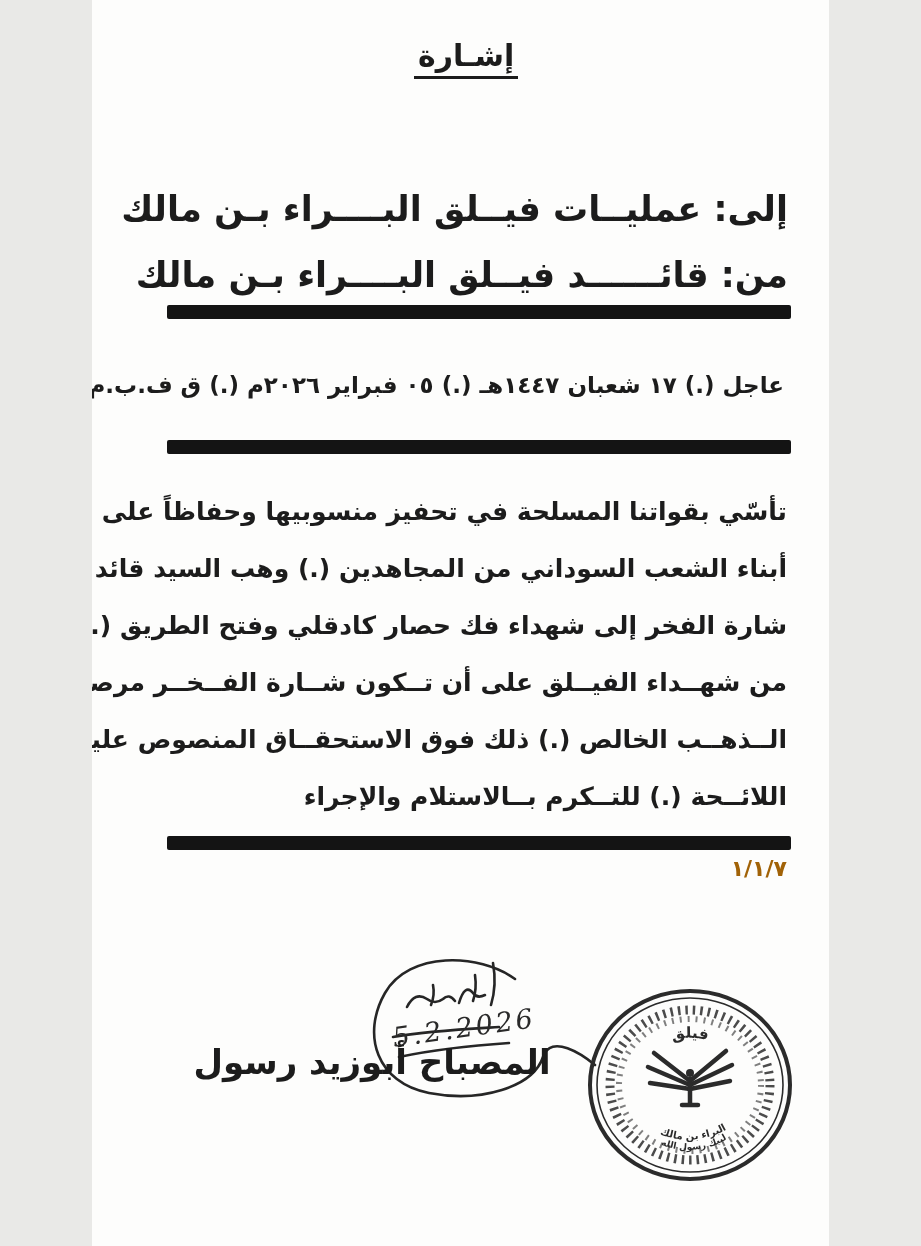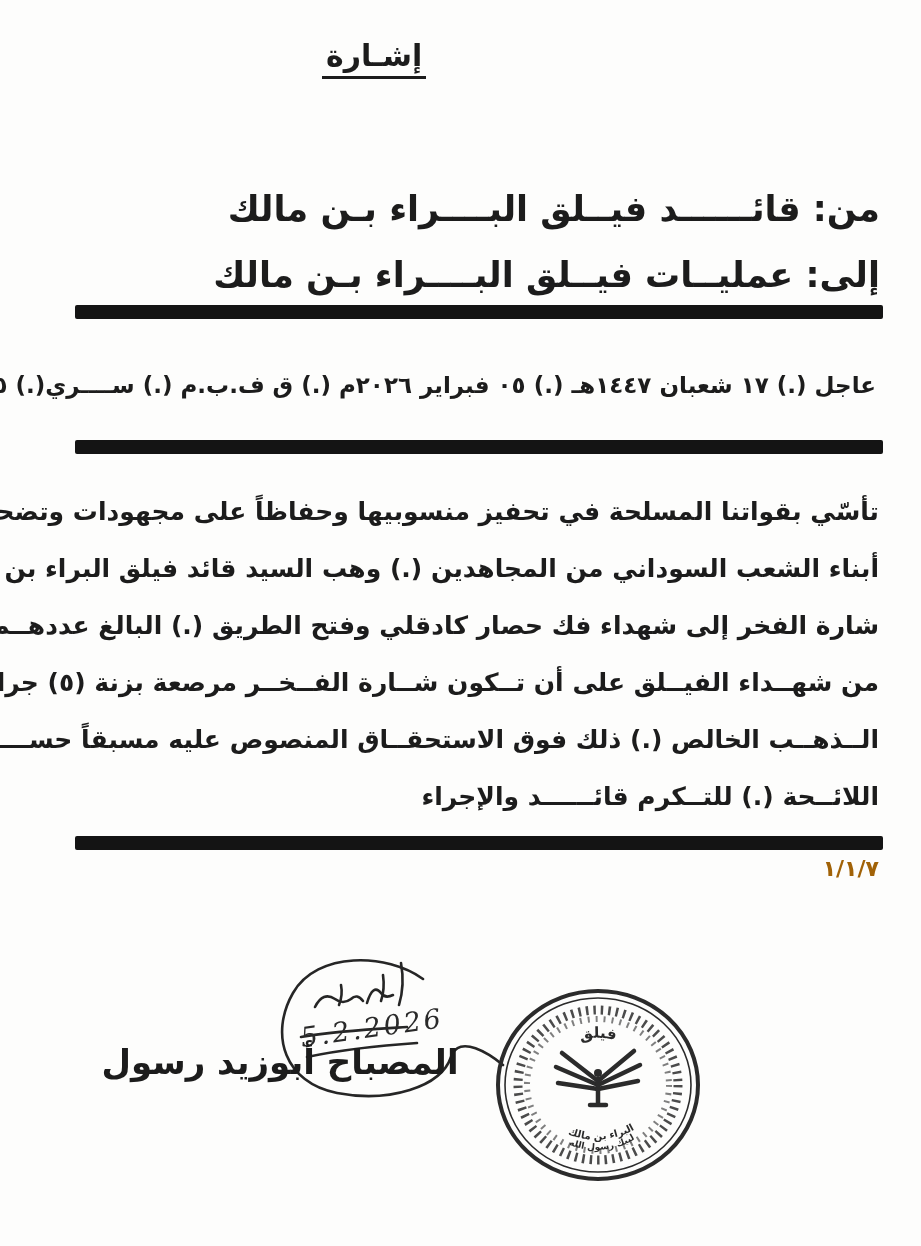--- a/index.html
+++ b/index.html
@@ -1,18 +1,18 @@
 <!DOCTYPE html>
 <html lang="ar" dir="rtl"><head>
 <meta charset="utf-8">
 <style>
   html,body{margin:0;padding:0;background:#e9e9e7;}
   .doc{
     position:relative;
-    width:921px;height:1246px;
+    width:737px;height:1246px;
     margin:0 auto;
     background:#fdfdfc;
     color:#1c1c1c;
     font-family:"DejaVu Sans",sans-serif;
     font-weight:700;
     direction:rtl;
     overflow:hidden;
   }
   .title{
     position:absolute;top:38px;left:322px;
@@ -95,37 +95,37 @@
   }
 </style>
 </head>
 <body>
 
 <div class="doc">
 
   <div class="title">إشـارة</div>
 
   <div class="addr">
+    <div class="addr-line">إلى: عمليــات فيــلق البــــراء بـن مالك</div>
     <div class="addr-line">من: قائــــــد فيــلق البــــراء بـن مالك</div>
-    <div class="addr-line">إلى: عمليــات فيــلق البــــراء بـن مالك</div>
   </div>
 
   <div class="rule rule-1"></div>
 
   <div class="meta">عاجل (.) ١٧ شعبان ١٤٤٧هـ (.) ٠٥ فبراير ٢٠٢٦م (.) ق ف.ب.م (.) ســــري(.) ١٥</div>
 
   <div class="rule rule-2"></div>
 
   <div class="body">
     <div class="bline">تأسّي بقواتنا المسلحة في تحفيز منسوبيها وحفاظاً على مجهودات وتضحيــــات</div>
     <div class="bline">أبناء الشعب السوداني من المجاهدين (.) وهب السيد قائد فيلق البراء بن مالك</div>
     <div class="bline">شارة الفخر إلى شهداء فك حصار كادقلي وفتح الطريق (.) البالغ عددهــم (٢١)</div>
     <div class="bline">من شهــداء الفيــلق على أن تــكون شــارة الفــخــر مرصعة بزنة (٥) جرام مــــن</div>
     <div class="bline">الــذهــب الخالص (.) ذلك فوق الاستحقــاق المنصوص عليه مسبقاً حســـــب</div>
-    <div class="bline last">اللائــحة (.) للتــكرم قائــــــد والإجراء</div>
+    <div class="bline last">اللائــحة (.) للتــكرم بــالاستلام والإجراء</div>
   </div>
 
   <div class="rule rule-3"></div>
 
   <div class="pagenum">١/١/٧</div>
 
   <svg class="sig-scribble" width="250" height="165" viewBox="0 0 250 165" fill="none">
     <g stroke="#262626" stroke-width="2.6" stroke-linecap="round" fill="none">
 
       <path d="M168,34 C132,8 62,6 38,48 C14,90 30,138 82,148 C134,158 186,142 196,112 C204,88 236,110 248,120"></path>

